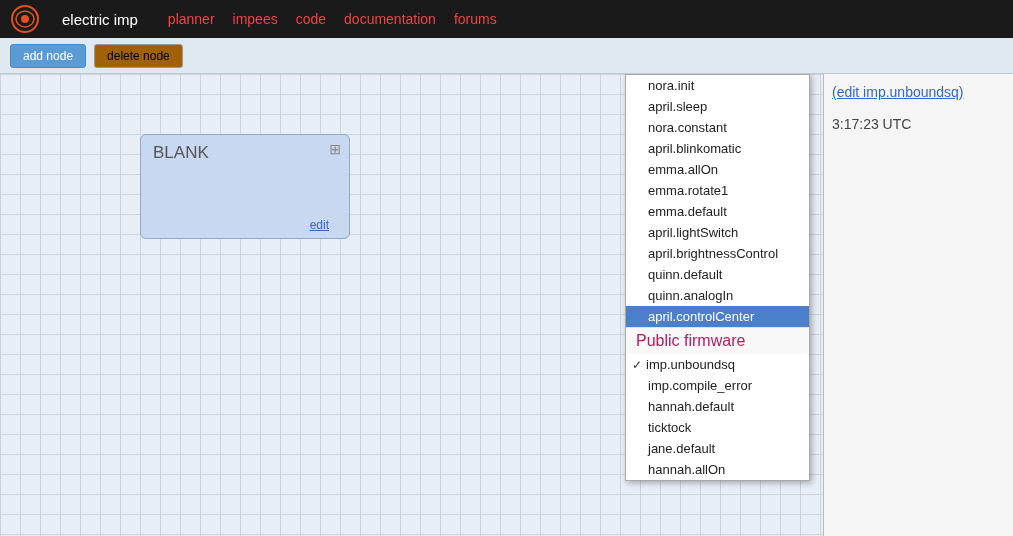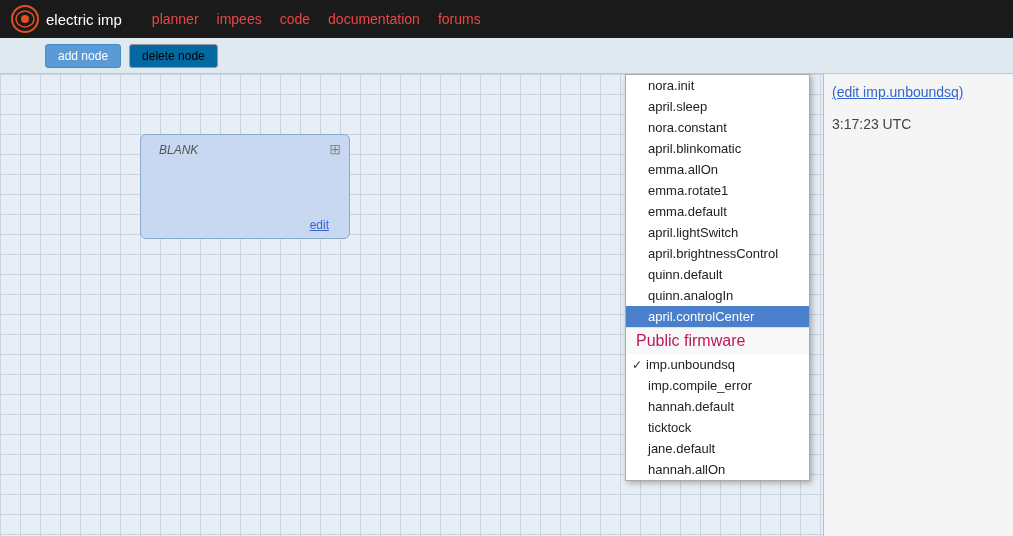--- a/index.html
+++ b/index.html
@@ -10,21 +10,21 @@
       background: #1a1a1a;
       height: 38px;
       display: flex;
       align-items: center;
       padding: 0 10px;
       gap: 20px;
     }
     #logo-area {
       display: flex;
       align-items: center;
-      gap: 6px;
+      gap: 22px;
       color: white;
     }
     #logo-icon {
       width: 30px;
       height: 30px;
     }
     #brand-name {
       color: white;
       font-size: 15px;
       font-weight: normal;
@@ -50,27 +50,26 @@
       padding: 0 10px;
       gap: 8px;
       border-bottom: 1px solid #c0c8d0;
     }
     .toolbar-btn {
       padding: 4px 12px;
       border: 1px solid #999;
       border-radius: 3px;
       cursor: pointer;
       font-size: 12px;
-      background: #0369a1;
+      background: #a16207;
     }
     .toolbar-btn.primary {
       background: #5b9bd5;
       color: white;
       border-color: #4a8ac4;
-      margin-left: 35px;
     }
 
     
     #main {
       display: flex;
       width: 1013px;
       height: calc(536px - 38px - 36px);
       position: relative;
     }
 
@@ -95,27 +94,25 @@
       height: 105px;
       background: #c8d8f0;
       border: 1px solid #8aabcc;
       border-radius: 6px;
       display: flex;
       flex-direction: column;
       align-items: flex-start;
       padding: 6px 8px;
     }
     #node-card-label {
-      font-size: 12px;
+      font-size: 17px;
       color: #555;
-      font-style: italic;
       position: absolute;
       top: 8px;
       left: 12px;
-      margin-left: 6px;
     }
     #node-card-icon {
       position: absolute;
       top: 6px;
       right: 8px;
       font-size: 14px;
       color: #888;
     }
     #node-card-edit {
       position: absolute;

